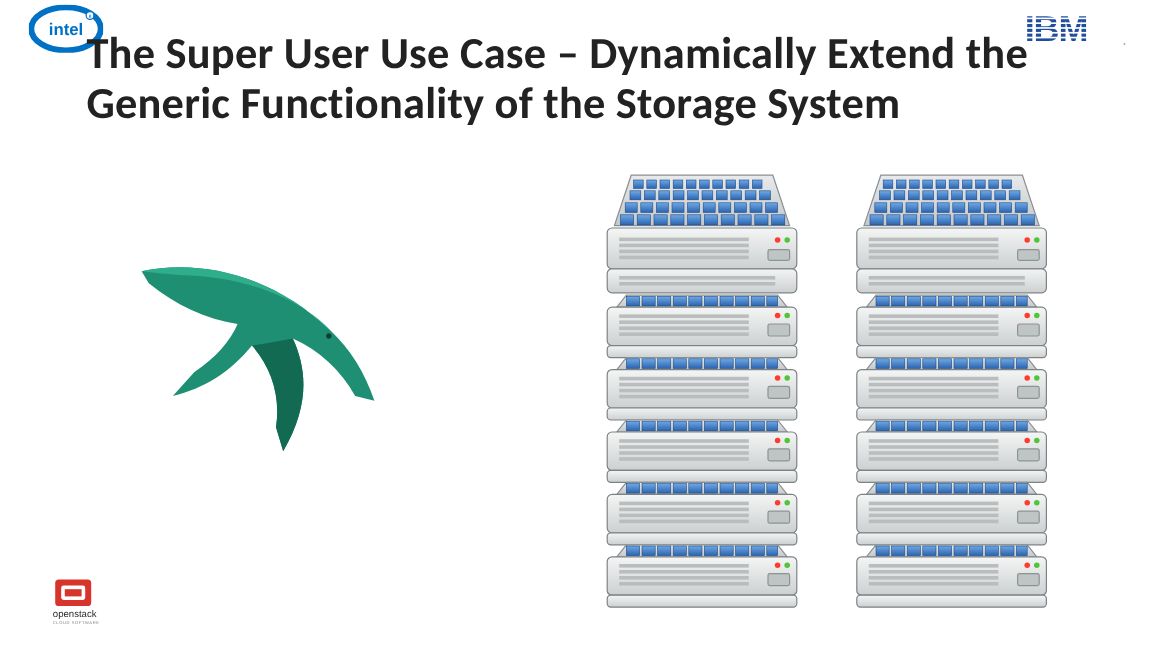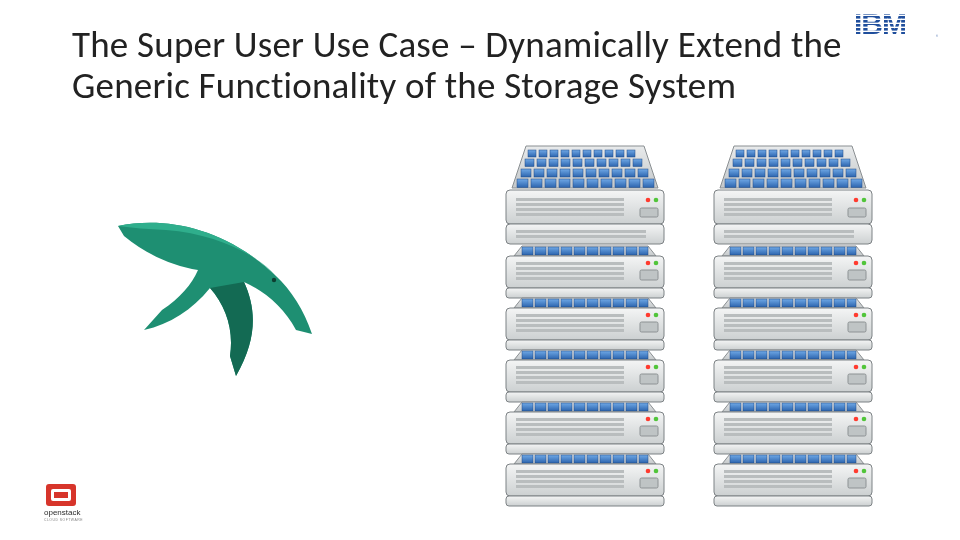--- a/index.html
+++ b/index.html
@@ -1,37 +1,45 @@
 <!DOCTYPE html>
 <html><head>
 <meta charset="utf-8">
 <style>
   html,body{margin:0;padding:0;width:960px;height:540px;background:#fff;font-family:"Segoe UI Light","Segoe UI",Calibri,Arial,sans-serif;font-weight:300;color:#222;overflow:hidden}
   .slide{position:relative;width:960px;height:540px}
   
   .intel-logo{position:absolute;left:24px;top:4px}
   .ibm-logo{position:absolute;right:20px;top:8px}
   
-  .title{position:absolute;left:72px;top:24px;right:32px;font-size:37px;line-height:1.12;font-weight:400;letter-spacing:.2px}
+  .title{position:absolute;left:72px;top:24px;right:32px;font-size:37px;line-height:1.12;font-weight:700;letter-spacing:.2px}
   
   .swift-logo{position:absolute;left:106px;top:180px}
   
   .cluster{position:absolute;left:498px;top:140px;display:flex;gap:34px}
   .rack{display:flex;flex-direction:column}
   .node{width:174px;margin-bottom:-6px}
   .node.tall{height:110px}
   .node.short{height:58px}
   
   .openstack{position:absolute;left:42px;bottom:14px}
 </style>
 </head>
 <body>
 
 <div class="slide">
 
+  <div class="intel-logo">
+    <svg width="62" height="40" viewBox="0 0 62 40">
+      <ellipse cx="31" cy="20" rx="29" ry="18" fill="none" stroke="#0071C5" stroke-width="5"></ellipse>
+      <text x="31" y="25" text-anchor="middle" font-family="Arial,Helvetica,sans-serif" font-weight="bold" font-size="14" fill="#0071C5">intel</text>
+      <circle cx="51" cy="9" r="3.2" fill="#fff" stroke="#0071C5" stroke-width="1"></circle>
+      <text x="51" y="11.3" text-anchor="middle" font-size="4.2" fill="#0071C5">R</text>
+    </svg>
+  </div>
 
   <div class="ibm-logo">
     <svg width="86" height="32" viewBox="0 0 86 32">
       <defs>
         <clipPath id="ibmClip">
           <text x="0" y="26" font-family="Arial Black,Arial,sans-serif" font-weight="900" font-size="30" letter-spacing="-1">IBM</text>
         </clipPath>
       </defs>
       <g clip-path="url(#ibmClip)">
         <rect x="0" y="0" width="86" height="2.6" fill="#1F4E9C"></rect>

